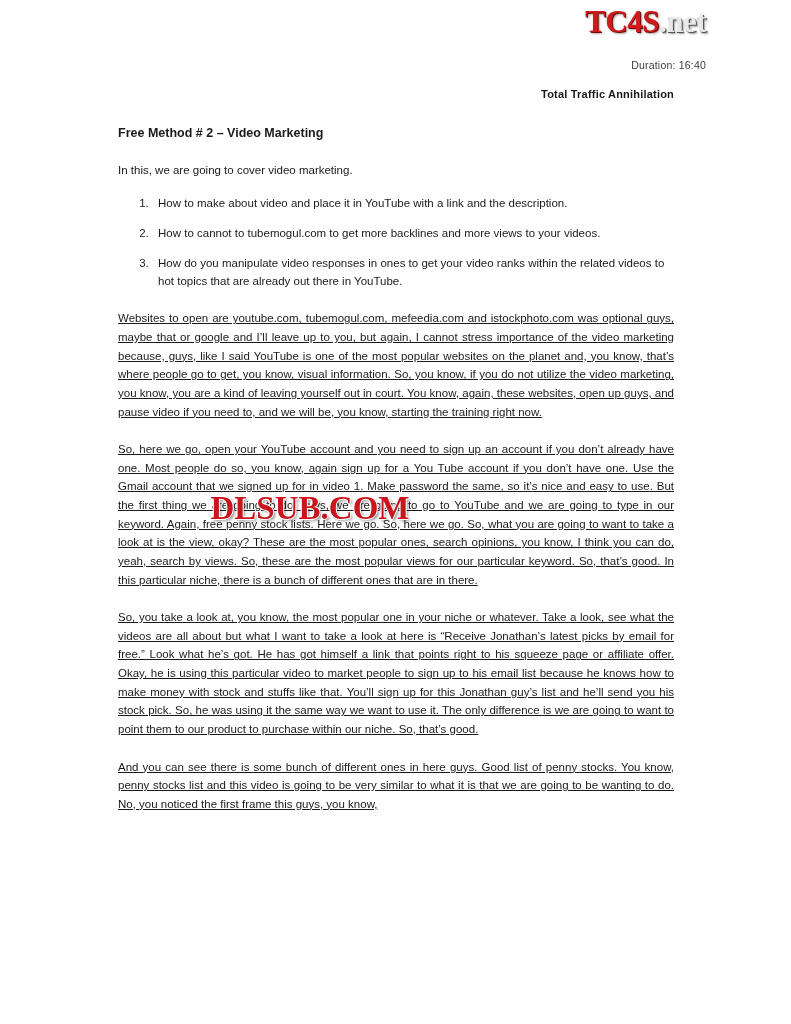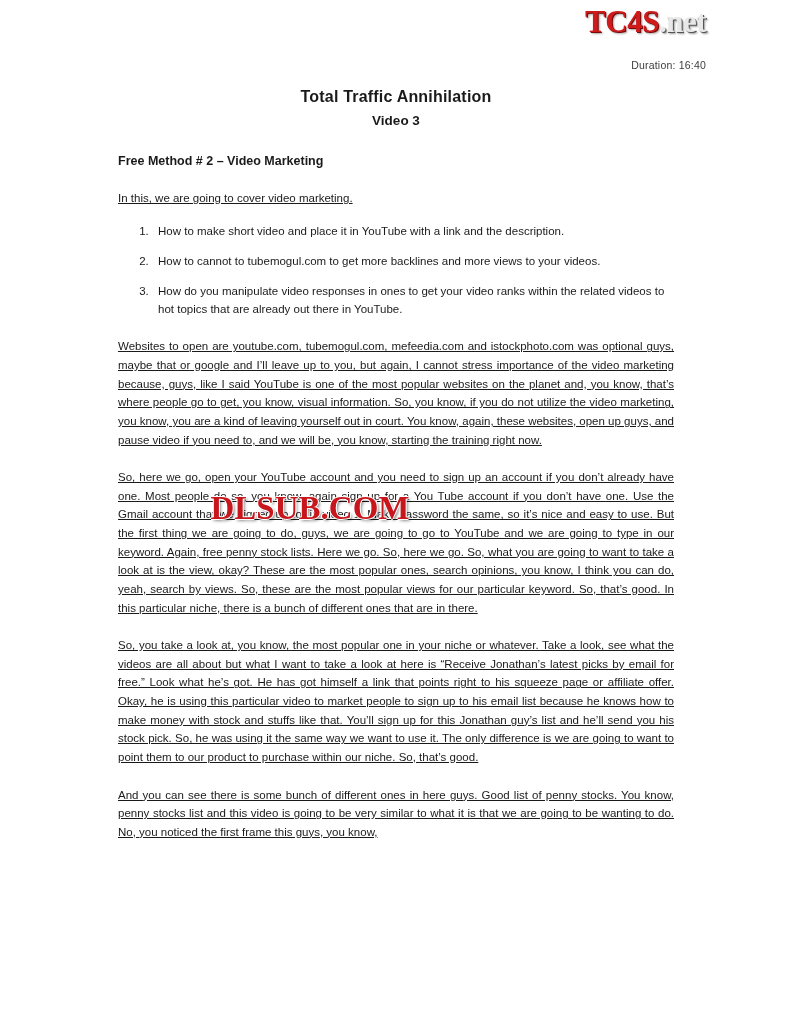--- a/index.html
+++ b/index.html
@@ -52,42 +52,41 @@
 
   
   .doc {
     position: absolute;
     left: 118px;
     top: 88px;
     width: 556px;
   }
   h1.title {
     margin: 0;
-    font-size: 16px;
+    font-size: 11px;
     font-weight: bold;
-    text-align: center;
+    text-align: right;
     letter-spacing: 0.2px;
   }
   h2.subtitle {
     margin: 7px 0 0 0;
     font-size: 13.5px;
     font-weight: bold;
     text-align: center;
   }
   h3.section {
     margin: 26px 0 0 0;
     font-size: 12.5px;
     font-weight: bold;
     text-align: left;
   }
   p.intro {
     margin: 22px 0 0 0;
     font-size: 11.5px;
     line-height: 1.55;
-    text-decoration: underline;
   }
   ol.points {
     margin: 14px 0 0 0;
     padding-left: 34px;
     font-size: 11.5px;
   }
   ol.points li {
     margin-bottom: 12px;
     line-height: 1.58;
     padding-left: 6px;
@@ -144,27 +143,26 @@
 
 <div class="page">
 
   <div class="wm-top">
     <div class="brand"><span>TC4S</span><span class="net">.net</span></div>
     <div class="duration">Duration:  16:40</div>
   </div>
 
   <div class="doc">
     <h1 class="title">Total Traffic Annihilation</h1>
-    <h2 class="subtitle">Video 3</h2>
     <h3 class="section">Free Method # 2 –  Video Marketing</h3>
 
     <p class="intro">In this, we are going to cover video marketing.</p>
 
     <ol class="points">
-      <li>How to make short video and place it in YouTube with a link and the description.</li>
+      <li>How to make about video and place it in YouTube with a link and the description.</li>
       <li>How to cannot to tubemogul.com to get more backlines and more views to your videos.</li>
       <li>How do you manipulate video responses in ones to get your video ranks within the related videos to hot topics that are already out there in YouTube.</li>
     </ol>
 
     <p class="para">Websites to open are youtube.com, tubemogul.com, mefeedia.com and istockphoto.com was optional guys, maybe that or google and I’ll leave up to you, but again, I cannot stress importance of the video marketing because, guys, like I said YouTube is one of the most popular websites on the planet and, you know, that’s where people go to get, you know, visual information.  So, you know, if you do not utilize the video marketing, you know, you are a kind of leaving yourself out in court.  You know, again, these websites, open up guys, and pause video if you need to, and we will be, you know, starting the training right now.</p>
     <p class="para">So, here we go, open your YouTube account and you need to sign up an account if you don’t already have one.  Most people do so, you know, again sign up for a You Tube account if you don’t have one.   Use the Gmail account that we signed up for in video 1.   Make password the same, so it’s nice and easy to use.  But the first thing we are going to do, guys, we are going to go to YouTube and we are going to type in our keyword.  Again, free penny stock lists.  Here we go.  So, here we go.  So, what you are going to want to take a look at is the view, okay?  These are the most popular ones, search opinions, you know, I think you can do, yeah, search by views.   So, these are the most popular views for our particular keyword.  So, that’s good.  In this particular niche, there is a bunch of different ones that are in there.</p>
     <p class="para">So, you take a look at, you know, the most popular one in your niche or whatever.  Take a look, see what the videos are all about but what I want to take a look at here is “Receive Jonathan’s latest picks by email for free.”  Look what he’s got.  He has got himself a link that points right to his squeeze page or affiliate offer.   Okay, he is using this particular video to market people to sign up to his email list because he knows how to make money with stock and stuffs like that.   You’ll sign up for this Jonathan guy’s list and he’ll send you his stock pick.  So, he was using it the same way we want to use it.  The only difference is we are going to want to point them to our product to purchase within our niche.  So, that’s good.</p>
     <p class="para">And you can see there is some bunch of different ones in here guys.  Good list of penny stocks.  You know, penny stocks list and this video is going to be very similar to what it is that we are going to be wanting to do.  No, you noticed the first frame this guys, you know,</p>
   </div>
 

